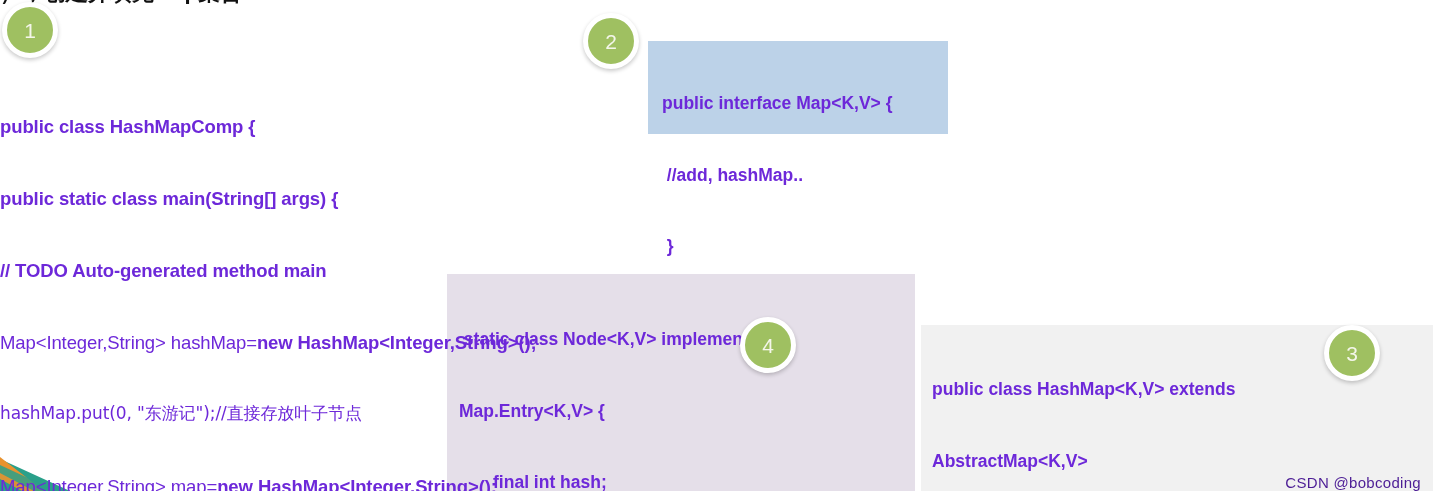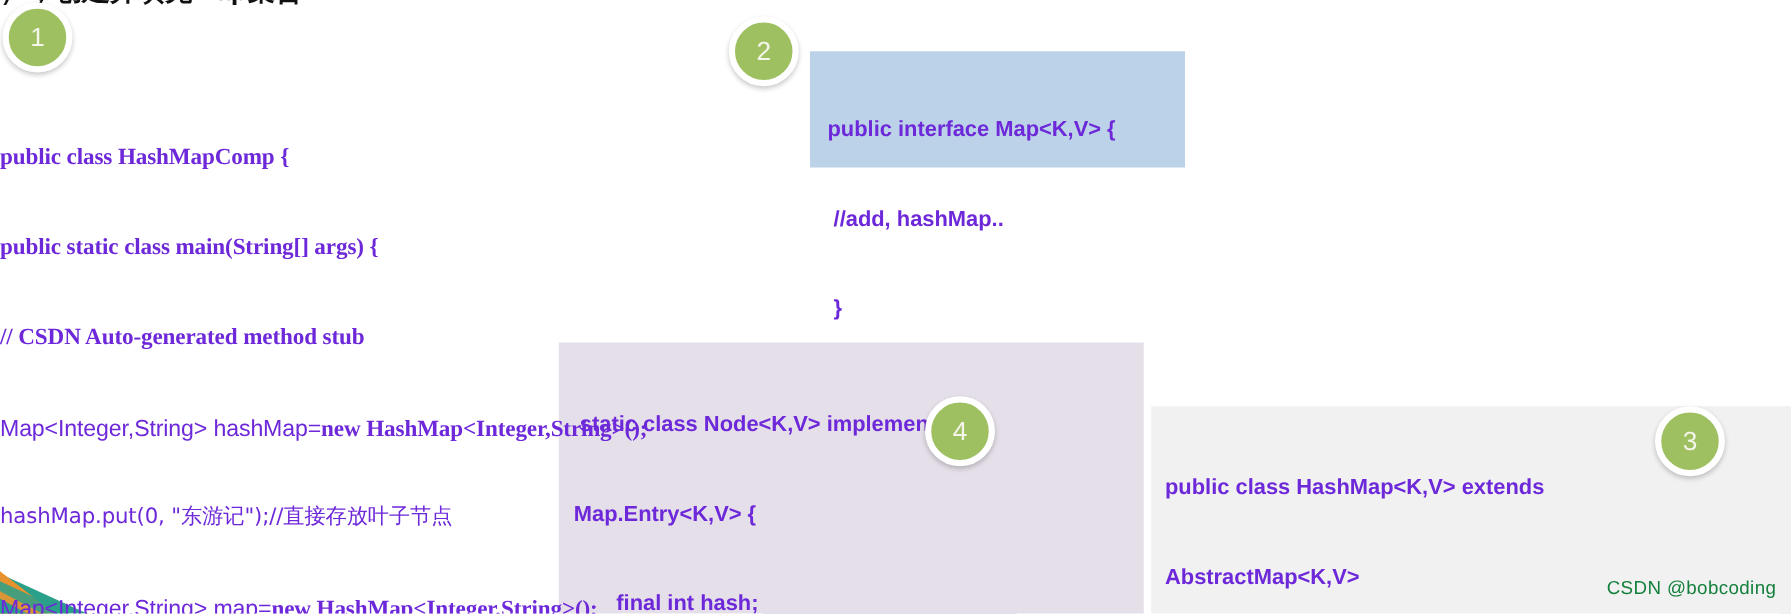--- a/index.html
+++ b/index.html
@@ -62,21 +62,21 @@
 
   
   .block1 {
     left: 0px;
     top: 68px;
     font-size: 18.5px;
     letter-spacing: -0.1px;
     z-index: 10;
   }
   .block1 .ln { display: block; height: 25px; }
-  .block1 .b { font-weight: bold; font-family: Liberation Serif, serif; }
+  .block1 .b { font-weight: bold; }
   .block1 .cn { font-family: "DejaVu Sans", sans-serif; font-size: 17px; }
 
   
   .block2-panel {
     position: absolute;
     left: 648px;
     top: 41px;
     width: 300px;
     height: 93px;
     background: #bcd2e8;
@@ -126,23 +126,23 @@
     font-size: 17.5px;
     font-weight: bold;
     z-index: 12;
   }
   .block3 .ln { display: block; height: 27px; }
 
   
   .watermark {
     position: absolute;
     right: 12px;
-    bottom: 12px;
+    bottom: 0;
     font-size: 15px;
-    color: #15803d;
+    color: #4c1d95;
     letter-spacing: 0.3px;
     z-index: 40;
   }
 
   
   .corner {
     position: absolute;
     left: 0;
     bottom: 0;
     width: 120px;
@@ -153,21 +153,21 @@
 </head>
 <body>
 
 <div id="slide">
 
   <div class="top-sliver">）；创建并填充Map集合</div>
 
   <div class="code block1">
     <span class="ln b">public class HashMapComp {</span>
     <span class="ln b">public static class main(String[] args) {</span>
-    <span class="ln b">// CSDN Auto-generated method stub</span>
+    <span class="ln b">// TODO Auto-generated method main</span>
     <span class="ln"><span>Map&lt;Integer,String&gt; hashMap=</span><span class="b">new HashMap&lt;Integer,String&gt;();</span></span>
     <span class="ln cn">hashMap.put(0, "东游记");//直接存放叶子节点</span>
     <span class="ln"><span>Map&lt;Integer,String&gt; map=</span><span class="b">new HashMap&lt;Integer,String&gt;();</span></span>
     
     
     
     
     
   </div>
 

